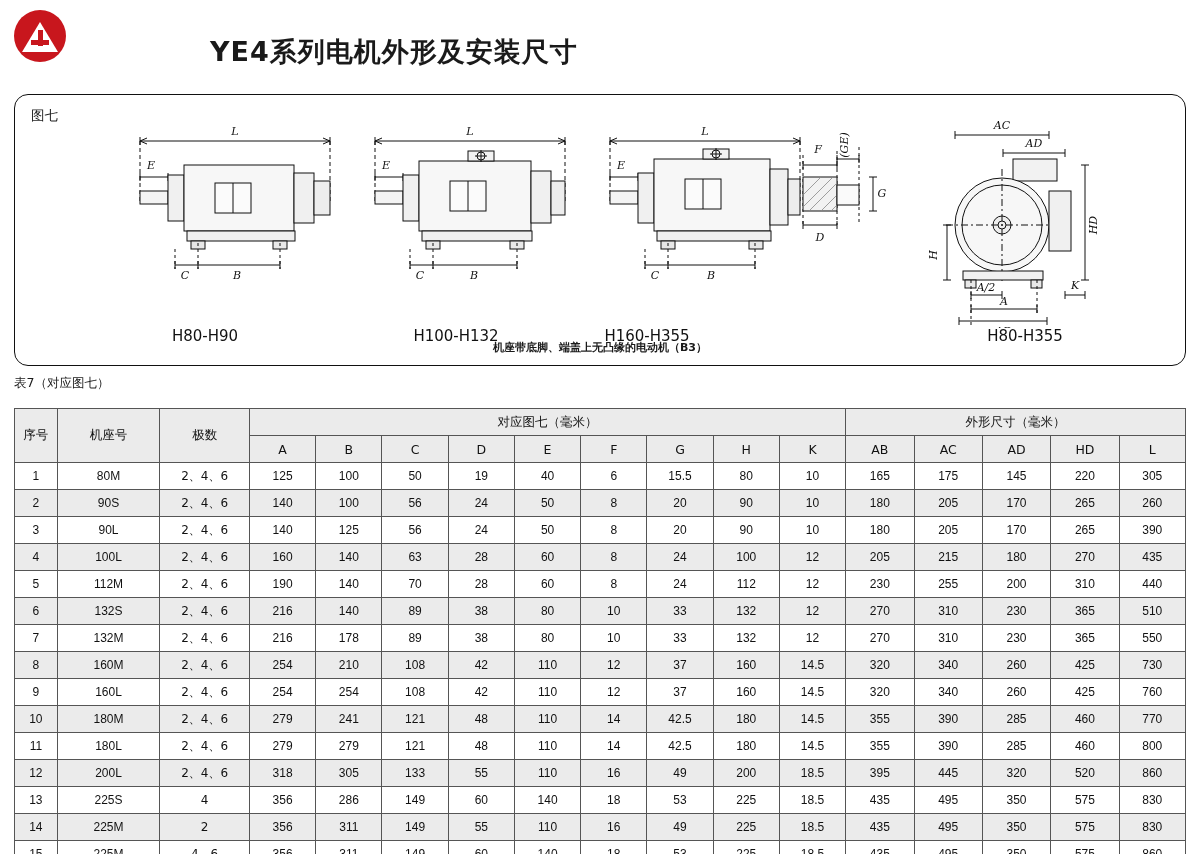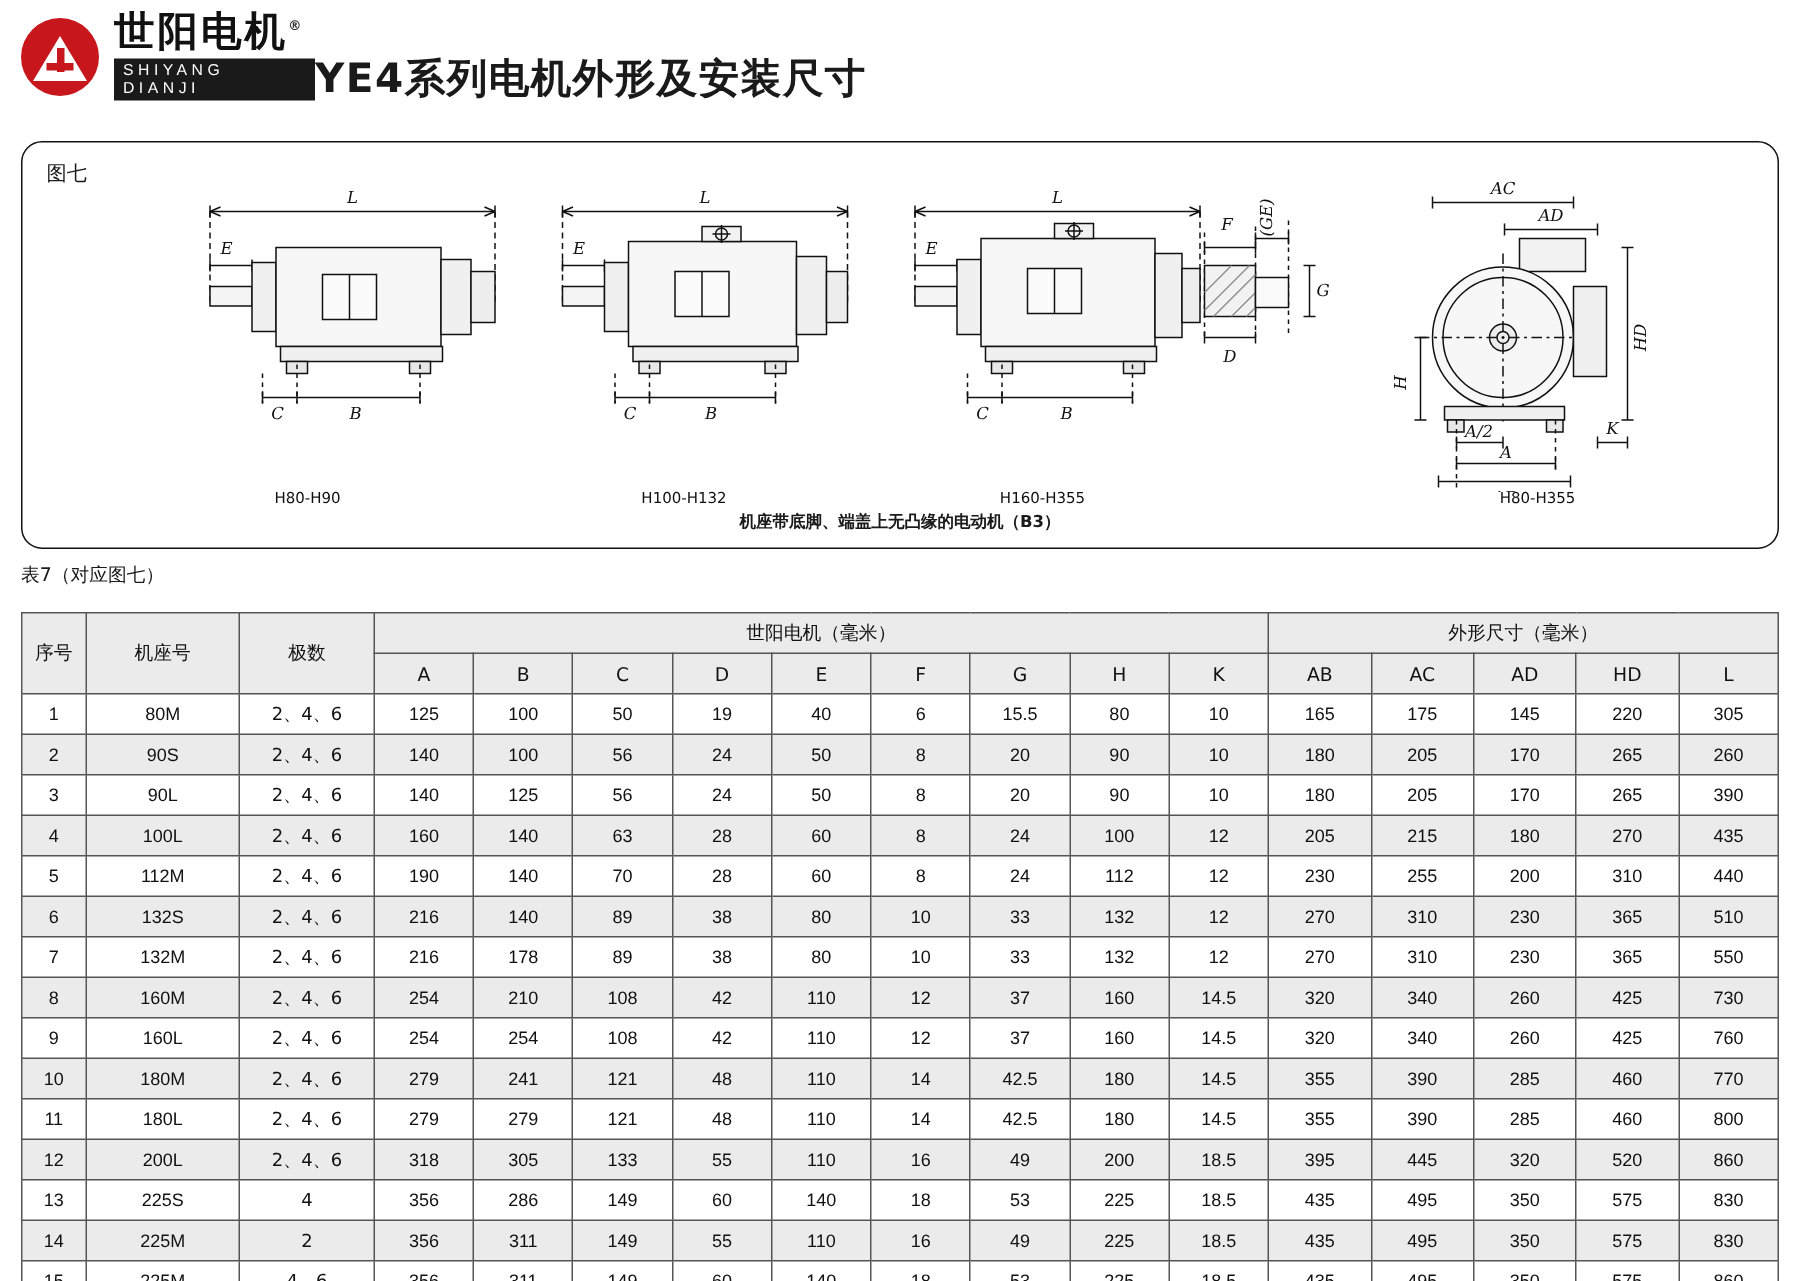--- a/index.html
+++ b/index.html
@@ -61,21 +61,21 @@
     position:relative;box-sizing:border-box;
   }
   .fig-label{
     position:absolute;left:16px;top:12px;font-size:13.5px;
     font-family:"DejaVu Sans","Liberation Sans",sans-serif;
   }
   .fig-row{
     position:absolute;left:0;top:10px;width:100%;height:215px;
   }
   .fig-cap{
-    position:absolute;top:222px;font-size:10px;text-align:center;width:160px;
+    position:absolute;top:222px;font-size:15px;text-align:center;width:160px;
     font-family:"DejaVu Sans","Liberation Sans",sans-serif;color:#111;
   }
   .panel-caption{
     position:absolute;left:0;right:0;bottom:10px;text-align:center;
     font-size:11px;font-weight:bold;
     font-family:"DejaVu Sans","Liberation Sans",sans-serif;
   }
   svg{display:block;}
 
   
@@ -111,24 +111,20 @@
 
 <div class="page">
 
   <div class="header">
     <div class="logo-wrap">
       <div class="logo-mark">
         <div class="circle"></div>
         <div class="tri"></div>
         <div class="stem"></div>
         <div class="bar"></div>
-      </div>
-      <div class="logo-text">
-        <div class="logo-cn"><span>世阳电机</span><span class="reg">®</span></div>
-        <div class="logo-en">SHIYANG DIANJI</div>
       </div>
     </div>
     <div class="doc-title">YE4系列电机外形及安装尺寸</div>
   </div>
 
   <div class="fig-panel">
     <div class="fig-label">图七</div>
 
     <div class="fig-row">
 
@@ -257,21 +253,21 @@
           <line x1="83" y1="130" x2="83" y2="156" stroke-dasharray="3,3"></line>
           <line x1="170" y1="130" x2="170" y2="156" stroke-dasharray="3,3"></line>
         </g>
         <g font-size="11" font-style="italic" font-family="DejaVu Serif, serif" fill="#111" text-anchor="middle">
           <text x="120" y="22">L</text>
           <text x="36" y="56">E</text>
           <text x="70" y="166">C</text>
           <text x="126" y="166">B</text>
         </g>
       </svg>
-      <div class="fig-cap" style="left:600px;">H160-H355</div>
+      <div class="fig-cap" style="left:552px;">H160-H355</div>
 
       <svg width="125" height="160" viewBox="0 0 125 160" style="position:absolute;left:770px;top:20px;">
         <g stroke="#111" fill="none" stroke-width="1">
           <line x1="18" y1="30" x2="18" y2="100" stroke-dasharray="3,3"></line>
           <line x1="52" y1="26" x2="52" y2="100" stroke-dasharray="3,3"></line>
           <line x1="74" y1="22" x2="74" y2="100" stroke-dasharray="3,3"></line>
 
           <line x1="18" y1="40" x2="52" y2="40"></line>
           <path d="M18 36 L18 44 M52 36 L52 44"></path>
 
@@ -384,21 +380,21 @@
           <col class="col-out">
           <col class="col-out">
           <col class="col-out">
           <col class="col-l">
       </colgroup>
       <thead>
         <tr>
           <th rowspan="2">序号</th>
           <th rowspan="2">机座号</th>
           <th rowspan="2">极数</th>
-          <th colspan="9">世阳电机（毫米）</th>
+          <th colspan="9">对应图七（毫米）</th>
           <th colspan="5">外形尺寸（毫米）</th>
         </tr>
         <tr>
           <th>A</th>
           <th>B</th>
           <th>C</th>
           <th>D</th>
           <th>E</th>
           <th>F</th>
           <th>G</th>

